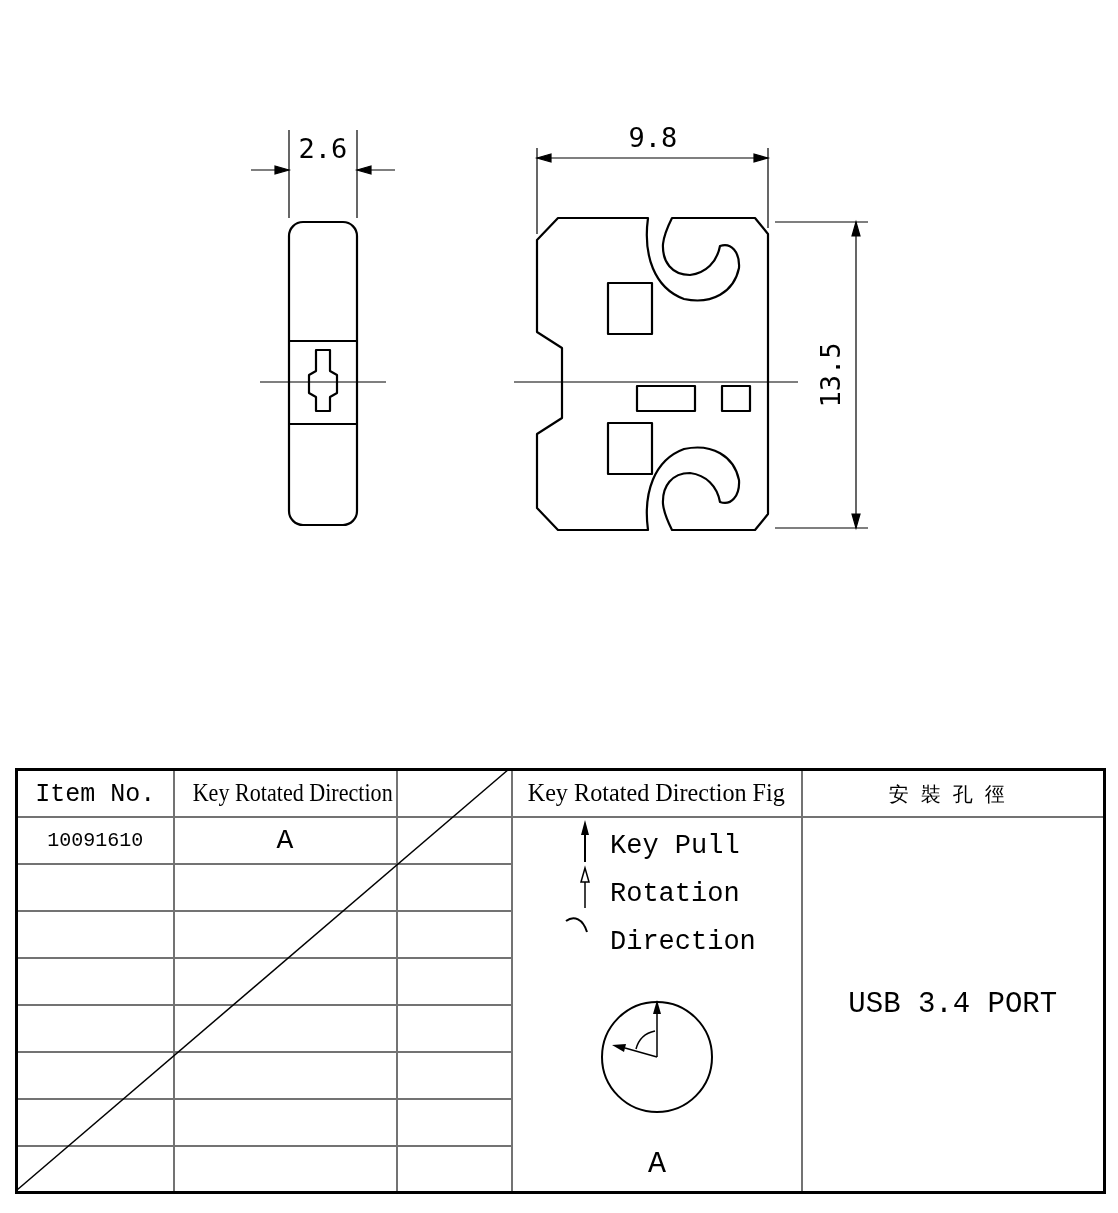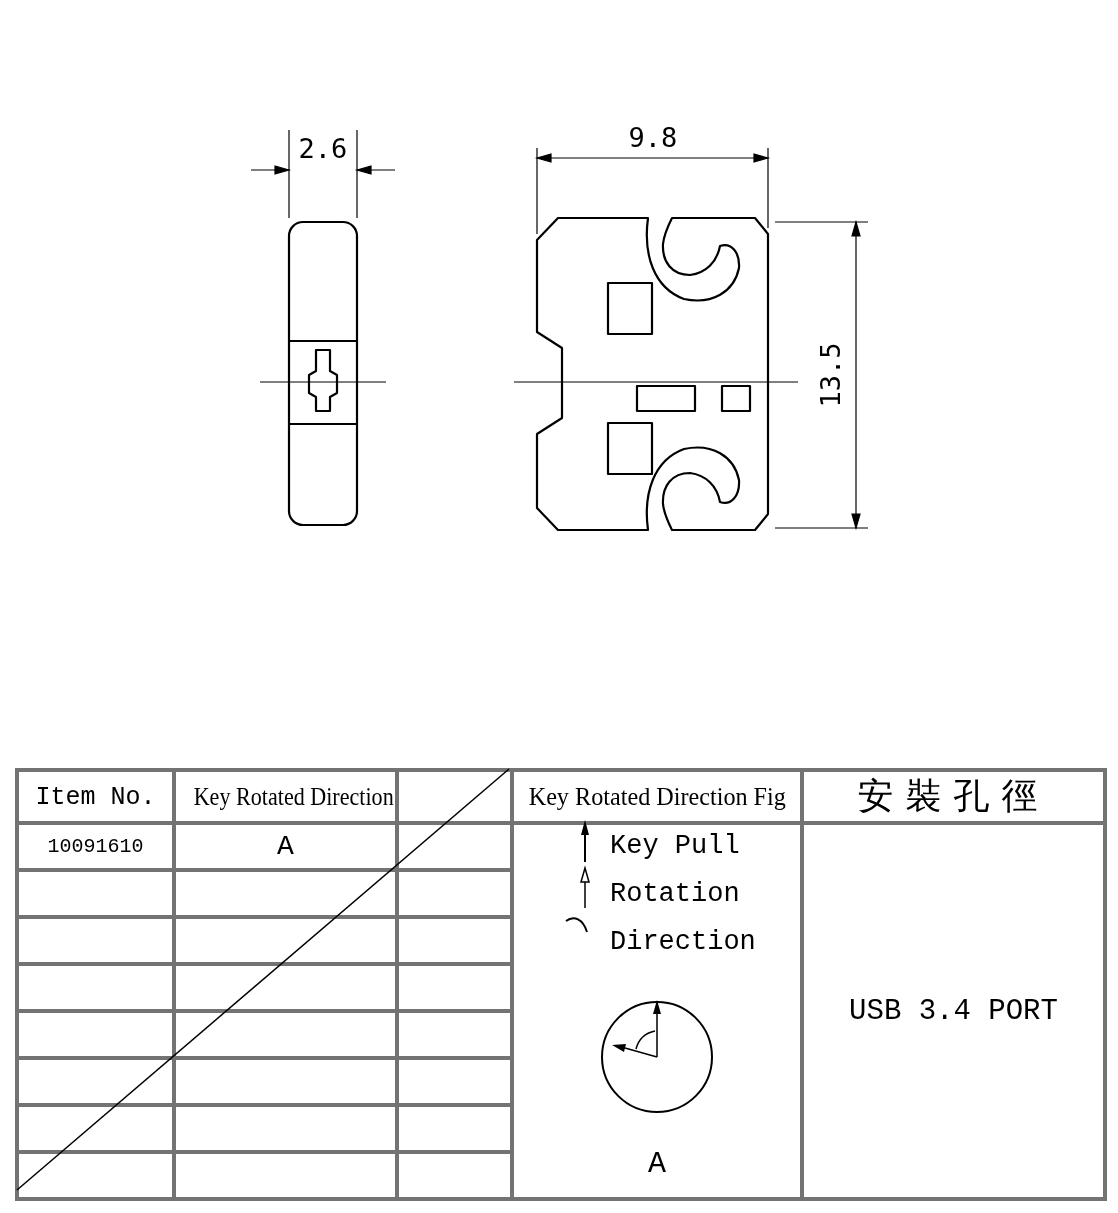--- a/index.html
+++ b/index.html
@@ -10,28 +10,28 @@
   }
   .page { position:absolute; inset:0; background:#fff; overflow:hidden; }
   svg.overlay { position:absolute; left:0; top:0; }
 
   table.spec {
     position:absolute; left:15px; top:768px; width:1088px;
     border-collapse:collapse; table-layout:fixed;
     border:3px solid #000;
   }
   table.spec td {
-    border:4px solid #737373; height:47px; padding:0;
+    border:2px solid #737373; height:47px; padding:0;
     text-align:center; vertical-align:middle; overflow:hidden;
     white-space:nowrap;
   }
   tr.hdr td { font-size:26px; }
   .squeeze  { display:inline-block; transform:scaleX(0.85); transform-origin:center; }
   .squeeze2 { display:inline-block; transform:scaleX(0.93); transform-origin:center; }
-  .cjk { font-size:36px; letter-spacing:12px; text-indent:12px; font-family:Liberation Mono, monospace;text-align:center; }
+  .cjk { font-size:20px; letter-spacing:12px; text-indent:12px; font-family:Liberation Mono, monospace;text-align:center; }
   .mono { font-family:"Liberation Mono", monospace; }
   td.item-val { font-size:20px; }
   td.dir-val  { font-size:28px; }
   td.portcell { font-size:29px; }
   text { fill:#000; }
 </style>
 </head>
 <body>
 
 <div class="page">

